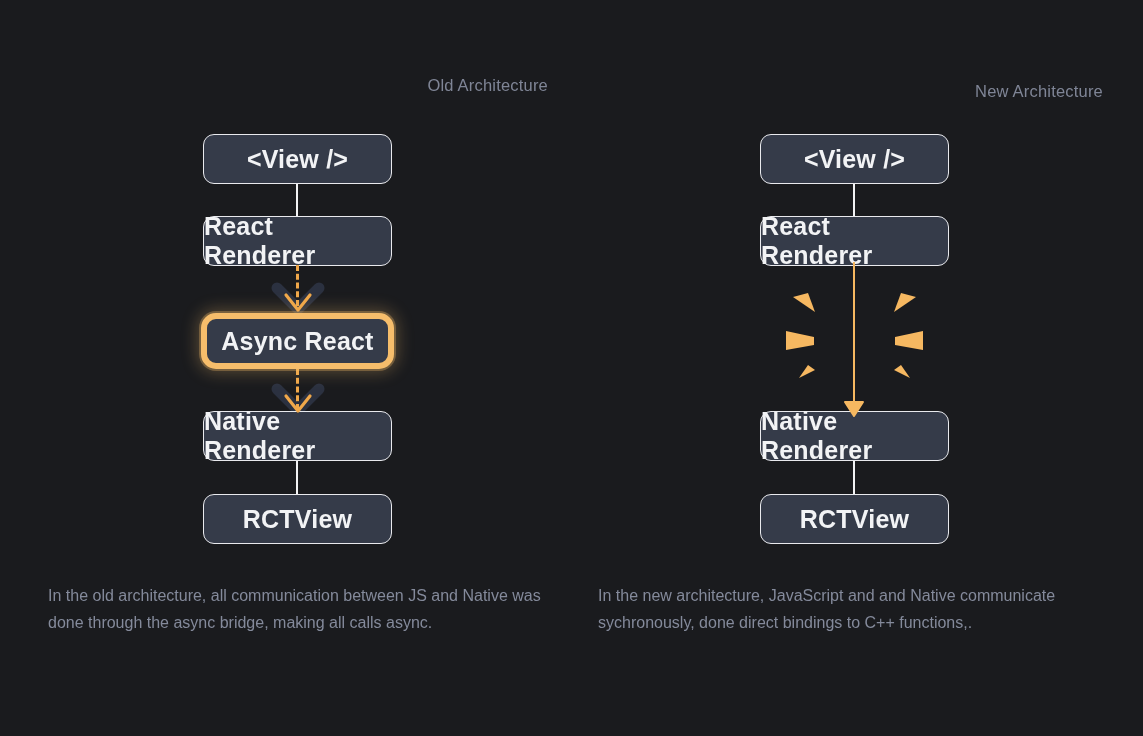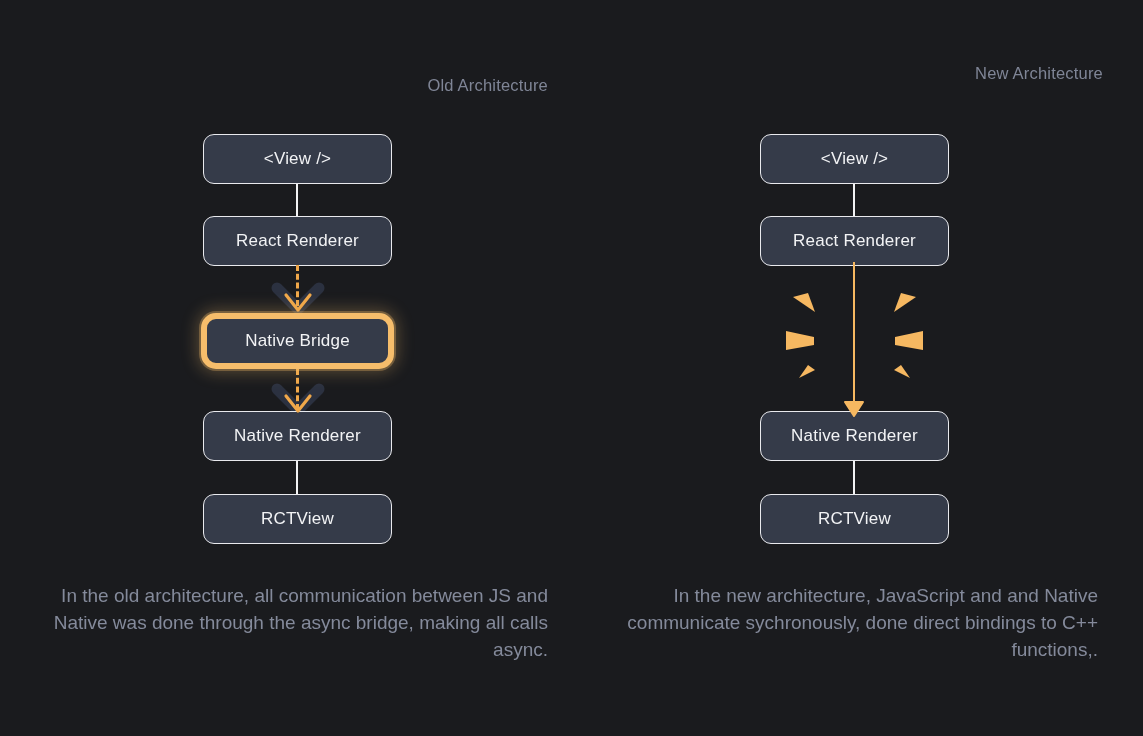--- a/index.html
+++ b/index.html
@@ -32,38 +32,39 @@
   .col-title {
     position: absolute;
     width: 500px;
     text-align: right;
     color: #7f8596;
     font-size: 16.5px;
     letter-spacing: 0.2px;
     user-select: none;
   }
   #title-old { top: 76px; }
-  #title-new { top: 64px; }
+  #title-new { top: 82px; }
 
   .node {
     position: absolute;
     width: 189px;
     height: 50px;
     box-sizing: border-box;
     background: #353b49;
     border: 1.6px solid #e9eaee;
     border-radius: 11px;
     color: #f2f3f5;
-    font-size: 17px;
+    font-size: 25px;
     display: flex;
     align-items: center;
     justify-content: center;
     letter-spacing: 0.2px;
     z-index: 4;
     user-select: none;
+    font-weight: bold;
   }
 
   
   .node.highlight {
     border: 6.5px solid #f6bd6b;
     border-radius: 15px;
     box-shadow: 0 0 0 2px rgba(246,189,107,0.30),
                 0 0 16px 4px rgba(246,189,107,0.28);
     height: 56px;
     width: 193px;
@@ -103,23 +104,23 @@
     pointer-events: none;
     z-index: 3;
   }
   svg.overlay-front {
     z-index: 7;
   }
 
   .caption {
     position: absolute;
     width: 500px;
-    text-align: right;
+    text-align: left;
     color: #848a9b;
-    font-size: 19px;
+    font-size: 16px;
     line-height: 27px;
     user-select: none;
   }
   #caption-old { top: 582px; left: 48px; }
   #caption-new { top: 582px; left: 598px; }
 </style>
 </head>
 <body>
 
 <div id="stage">
@@ -133,21 +134,21 @@
     <div class="link" style="left:248px; top:461px; height:33px;"></div>
 
     <div class="dashed" style="left:248px; top:265px; height:41px;"></div>
 
     <div class="dashed" style="left:248px; top:369px; height:41px;"></div>
 
     <div class="node" style="left:155px; top:134px;">&lt;View /&gt;</div>
 
     <div class="node" style="left:155px; top:216px;">React Renderer</div>
 
-    <div class="node highlight" style="left:153px; top:313px;">Native Bridge</div>
+    <div class="node highlight" style="left:153px; top:313px;">Async React</div>
 
     <div class="node" style="left:155px; top:411px;">Native Renderer</div>
 
     <div class="node" style="left:155px; top:494px;">RCTView</div>
   </div>
 
   <div class="column" id="col-new">
 
     <div class="col-title" id="title-new">New Architecture</div>
 

